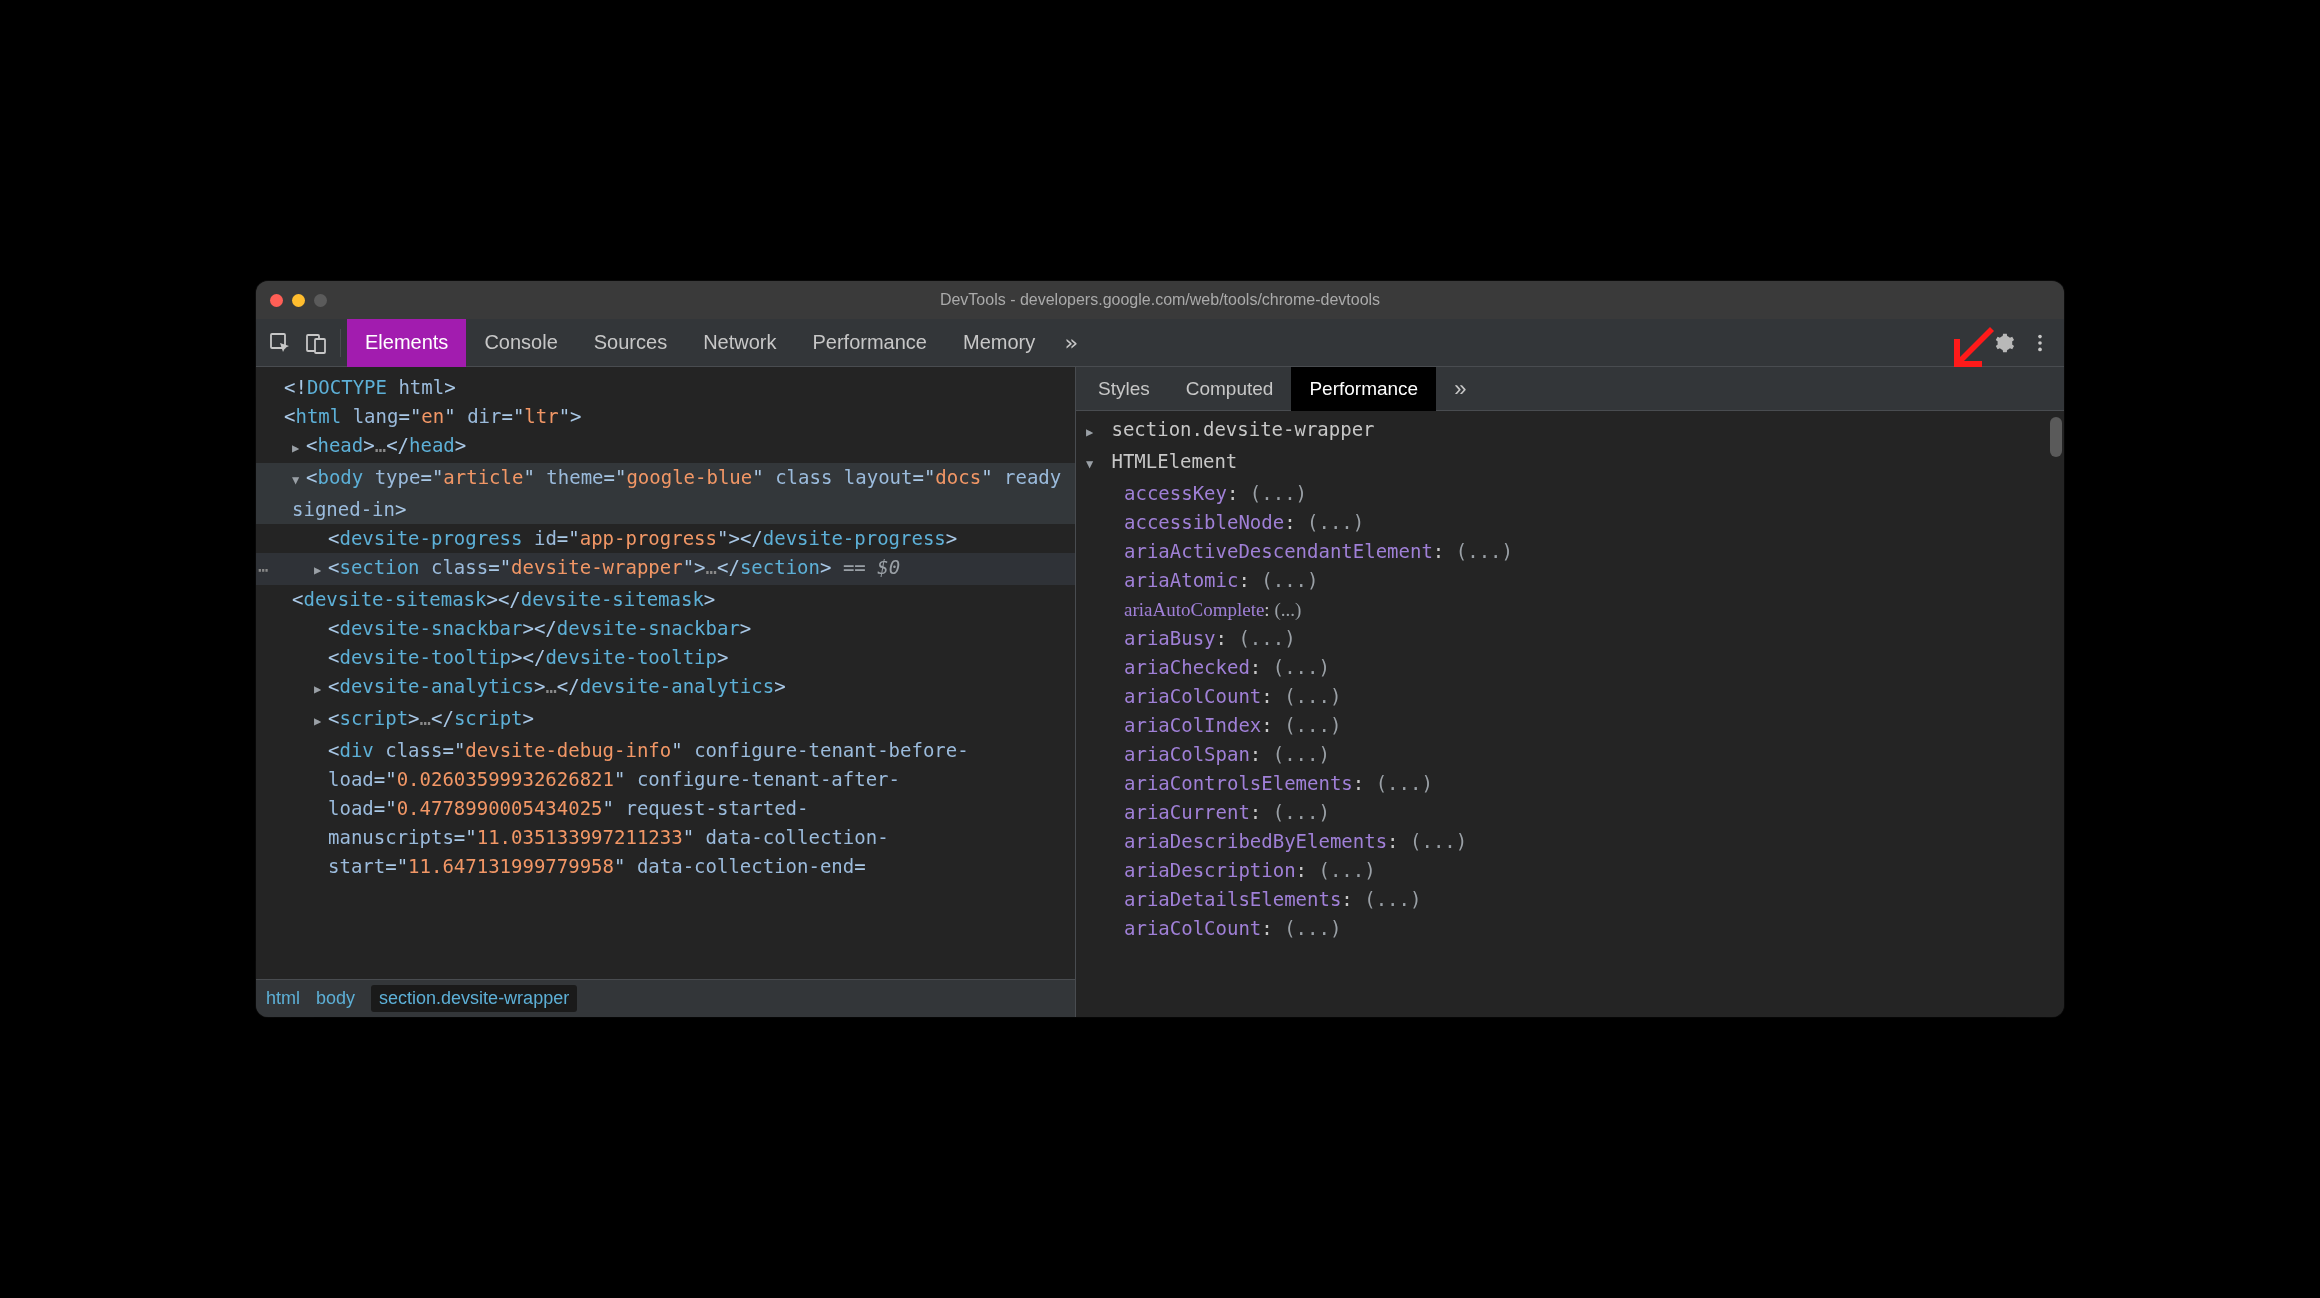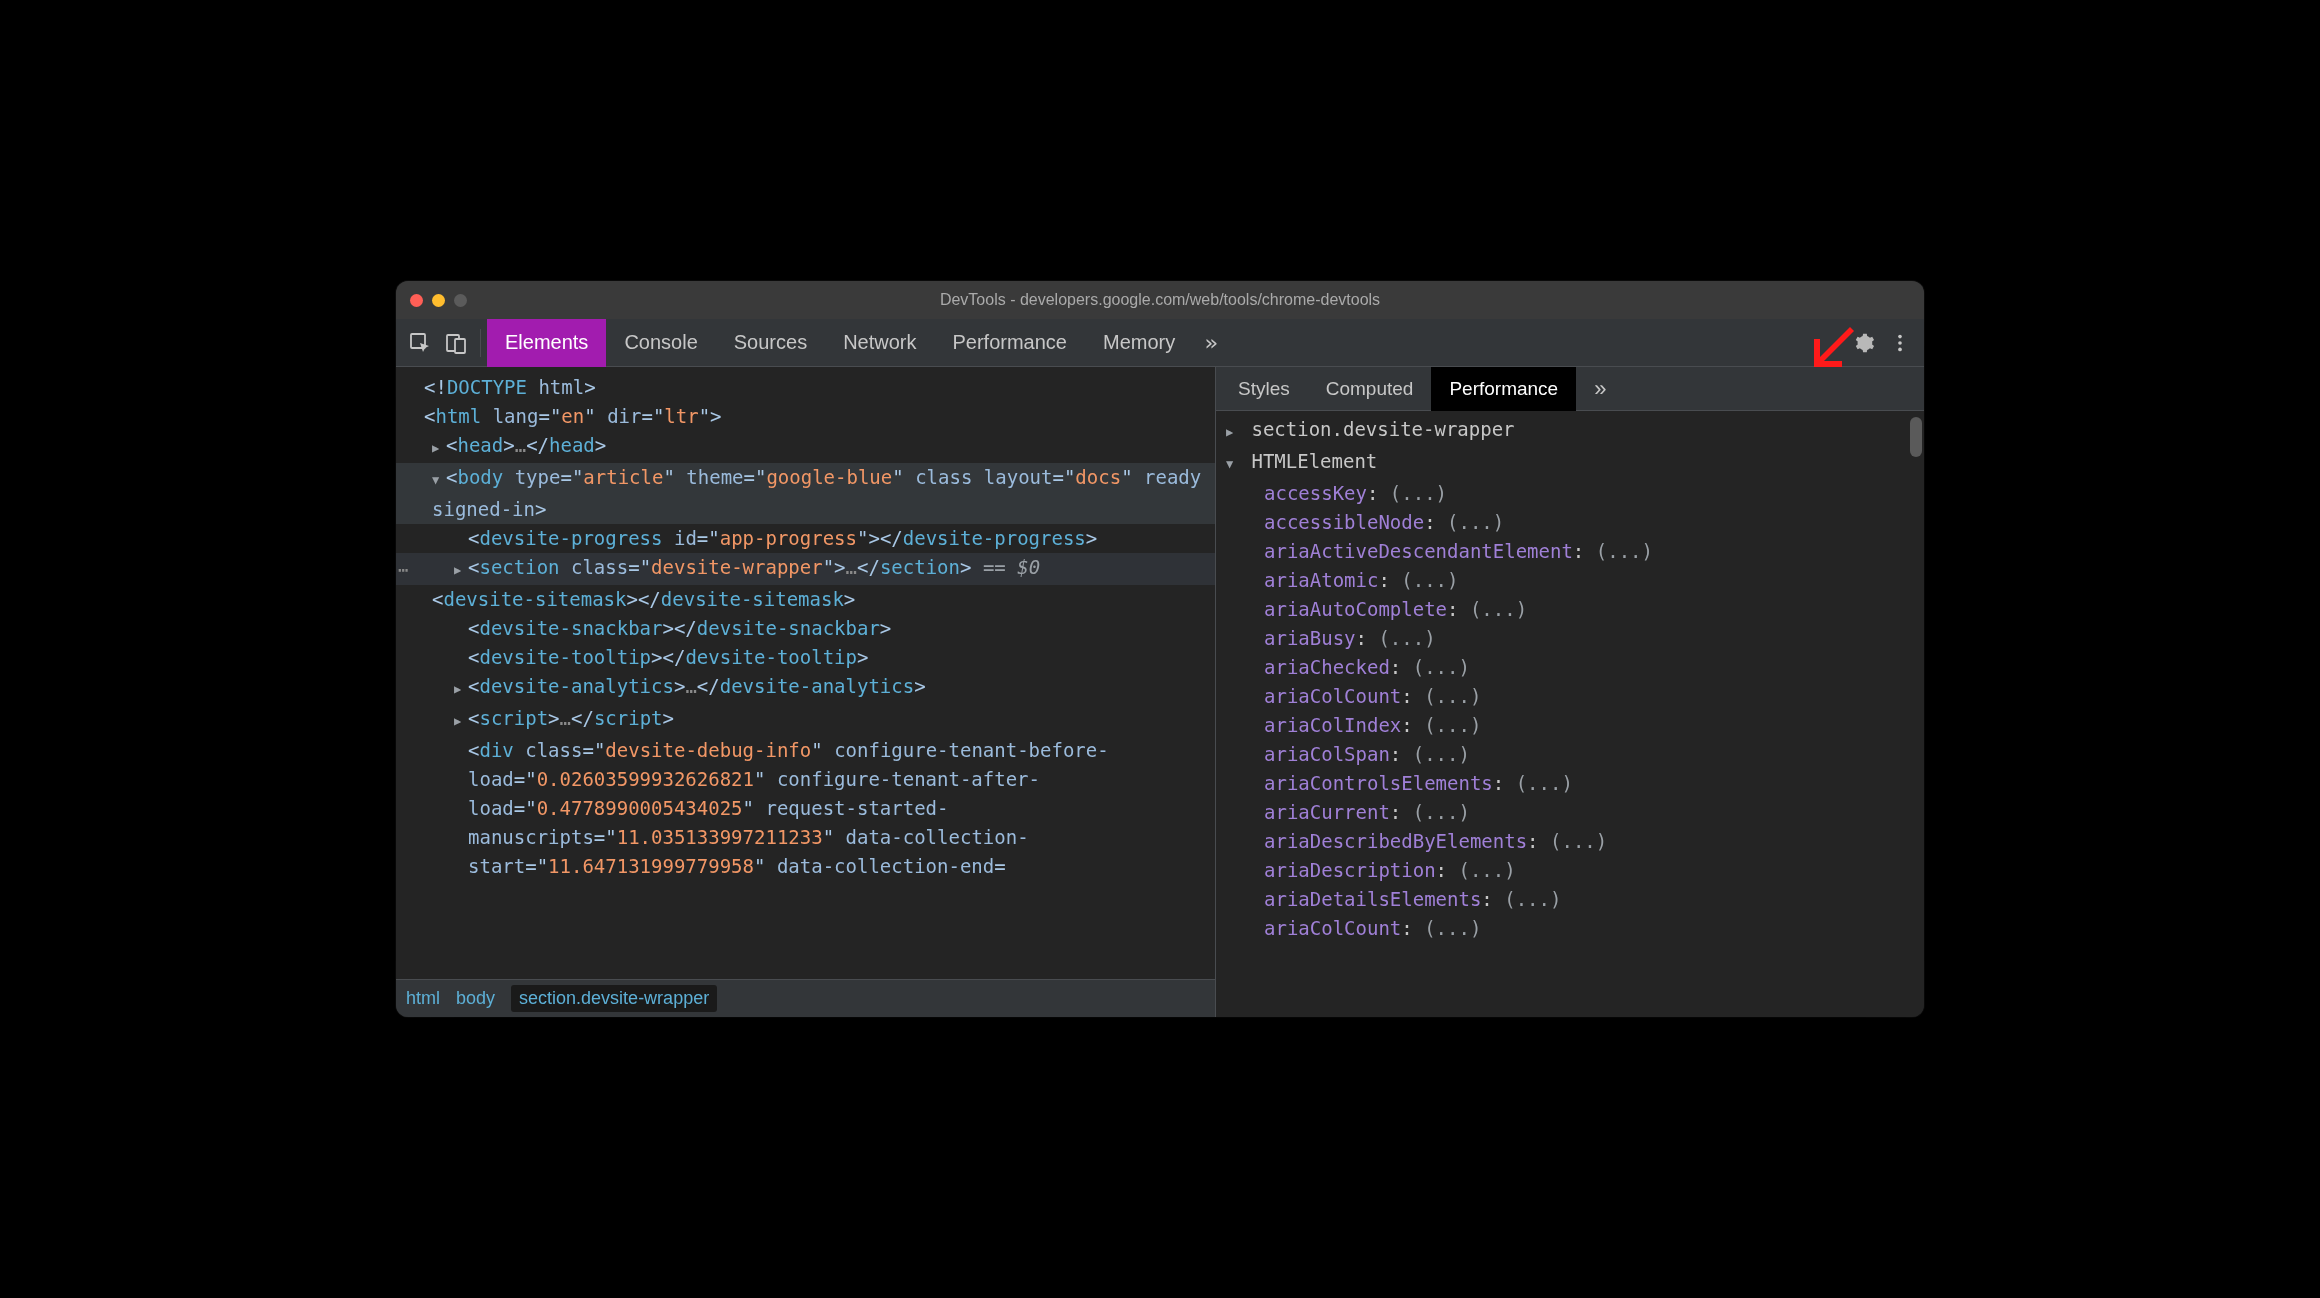--- a/index.html
+++ b/index.html
@@ -7,21 +7,21 @@
   background: #000;
   font-family: "SF Mono", Menlo, Monaco, Consolas, monospace;
   font-size: 19px;
   display: flex;
   align-items: center;
   justify-content: center;
   min-height: 100vh;
   padding: 40px;
 }
 .window {
-  width: 1528px;
+  width: 1808px;
   background: #242424;
   border-radius: 12px;
   overflow: hidden;
   box-shadow: 0 30px 90px rgba(0,0,0,0.8), 0 0 0 1px rgba(255,255,255,0.05);
   position: relative;
 }
 .titlebar {
   background: #3a3a3a;
   height: 38px;
   display: flex;
@@ -182,21 +182,21 @@
           <div class="side-tab active">Performance</div>
           <div class="side-tab" style="font-size: 22px;">»</div>
         </div>
       <div class="properties" id="properties">
           <div class="prop-line" style="padding-left: 10px;"><span class="tri">▶</span> <span class="txt">section.devsite-wrapper</span></div>
           <div class="prop-line" style="padding-left: 10px;"><span class="tri">▼</span> <span class="txt">HTMLElement</span></div>
           <div class="prop-line" style="padding-left: 48px;"><span class="prop-key">accessKey</span><span class="txt">: </span><span class="prop-val">(...)</span></div>
           <div class="prop-line" style="padding-left: 48px;"><span class="prop-key">accessibleNode</span><span class="txt">: </span><span class="prop-val">(...)</span></div>
           <div class="prop-line" style="padding-left: 48px;"><span class="prop-key">ariaActiveDescendantElement</span><span class="txt">: </span><span class="prop-val">(...)</span></div>
           <div class="prop-line" style="padding-left: 48px;"><span class="prop-key">ariaAtomic</span><span class="txt">: </span><span class="prop-val">(...)</span></div>
-          <div class="prop-line" style="padding-left: 48px;"><span class="prop-key">ariaAutoComplete</span><span class="txt">: </span><span class="prop-val">(...)</span></div>
+          <div class="prop-line" style="padding-left: 48px; font-family: Liberation Serif, serif;"><span class="prop-key">ariaAutoComplete</span><span class="txt">: </span><span class="prop-val">(...)</span></div>
           <div class="prop-line" style="padding-left: 48px;"><span class="prop-key">ariaBusy</span><span class="txt">: </span><span class="prop-val">(...)</span></div>
           <div class="prop-line" style="padding-left: 48px;"><span class="prop-key">ariaChecked</span><span class="txt">: </span><span class="prop-val">(...)</span></div>
           <div class="prop-line" style="padding-left: 48px;"><span class="prop-key">ariaColCount</span><span class="txt">: </span><span class="prop-val">(...)</span></div>
           <div class="prop-line" style="padding-left: 48px;"><span class="prop-key">ariaColIndex</span><span class="txt">: </span><span class="prop-val">(...)</span></div>
           <div class="prop-line" style="padding-left: 48px;"><span class="prop-key">ariaColSpan</span><span class="txt">: </span><span class="prop-val">(...)</span></div>
           <div class="prop-line" style="padding-left: 48px;"><span class="prop-key">ariaControlsElements</span><span class="txt">: </span><span class="prop-val">(...)</span></div>
           <div class="prop-line" style="padding-left: 48px;"><span class="prop-key">ariaCurrent</span><span class="txt">: </span><span class="prop-val">(...)</span></div>
           <div class="prop-line" style="padding-left: 48px;"><span class="prop-key">ariaDescribedByElements</span><span class="txt">: </span><span class="prop-val">(...)</span></div>
           <div class="prop-line" style="padding-left: 48px;"><span class="prop-key">ariaDescription</span><span class="txt">: </span><span class="prop-val">(...)</span></div>
           <div class="prop-line" style="padding-left: 48px;"><span class="prop-key">ariaDetailsElements</span><span class="txt">: </span><span class="prop-val">(...)</span></div>

